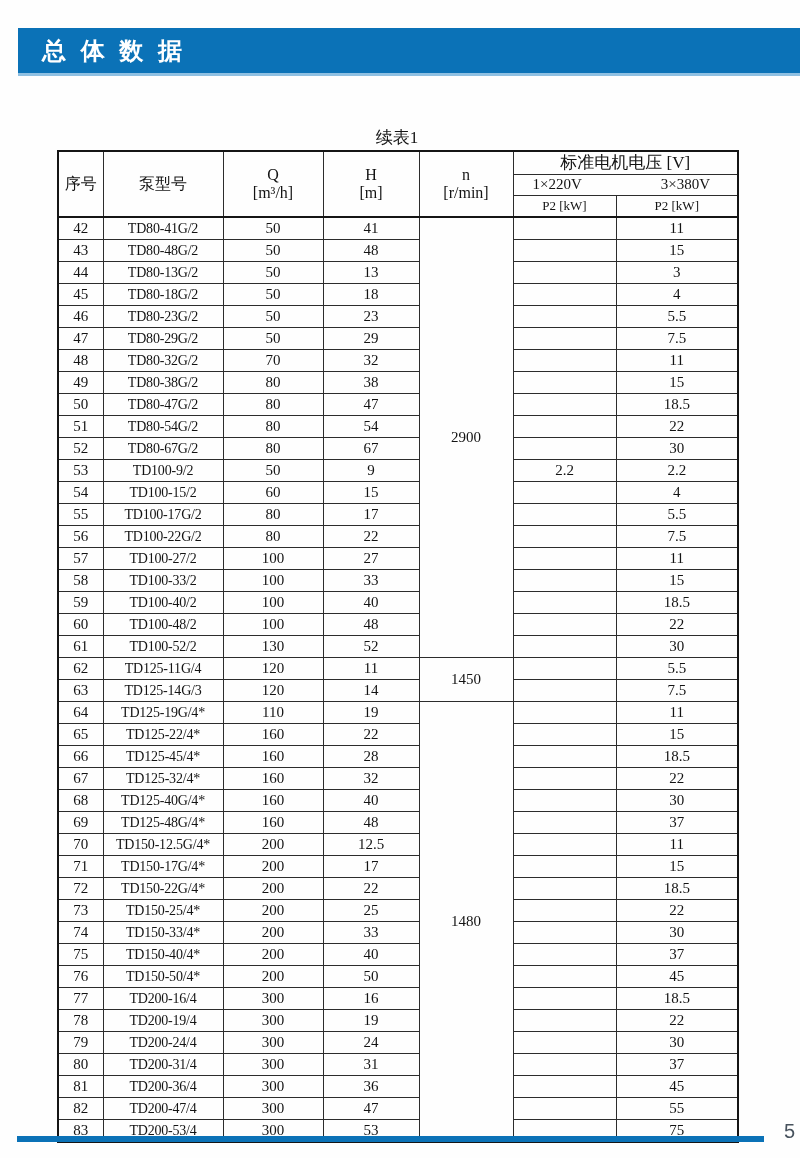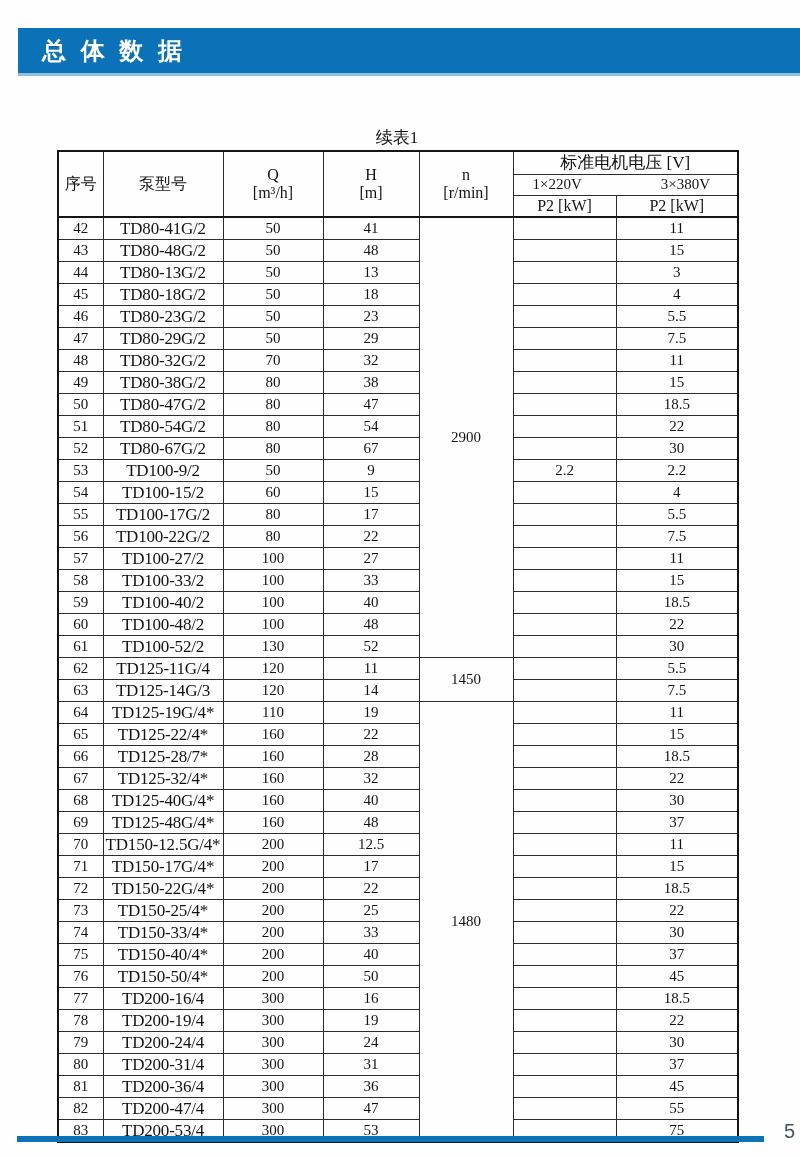--- a/index.html
+++ b/index.html
@@ -43,25 +43,25 @@
     overflow:hidden;
   }
   thead{border-bottom:2px solid #151515;}
   thead th{font-size:16px;line-height:1.15;}
   .th-group{font-size:17px;height:22px;}
   .th-volt-row{height:20px;}
   .volt-flex{display:flex;width:100%;gap:33px;}
   .volt-flex span{display:block;font-size:15px;}
   .volt-flex .v220{width:45.8%;}
   .volt-flex .v380{width:54.2%;}
-  .th-p2{font-size:16px;height:20px;}
+  .th-p2{font-size:13px;height:20px;}
   .th-unit{font-size:16px;}
   tbody td{height:21px;font-size:15px;line-height:1;}
   td.c-model{
-    text-align:left;padding-left:7px;font-size:17px;
+    text-align:left;padding-left:7px;font-size:14px;
     letter-spacing:-0.2px;white-space:nowrap;
   }
 
   
   .footer-bar{
     position:absolute;left:17px;top:1136px;width:747px;height:6px;
     background:var(--accent);
   }
   .page-number{
     position:absolute;right:5px;top:1120px;
@@ -312,21 +312,21 @@
         <tr>
           <td>65</td>
           <td class="c-model">TD125-22/4*</td>
           <td>160</td>
           <td>22</td>
           <td></td>
           <td>15</td>
         </tr>
         <tr>
           <td>66</td>
-          <td class="c-model">TD125-28/7*</td>
+          <td class="c-model">TD125-45/4*</td>
           <td>160</td>
           <td>28</td>
           <td></td>
           <td>18.5</td>
         </tr>
         <tr>
           <td>67</td>
           <td class="c-model">TD125-32/4*</td>
           <td>160</td>
           <td>32</td>

